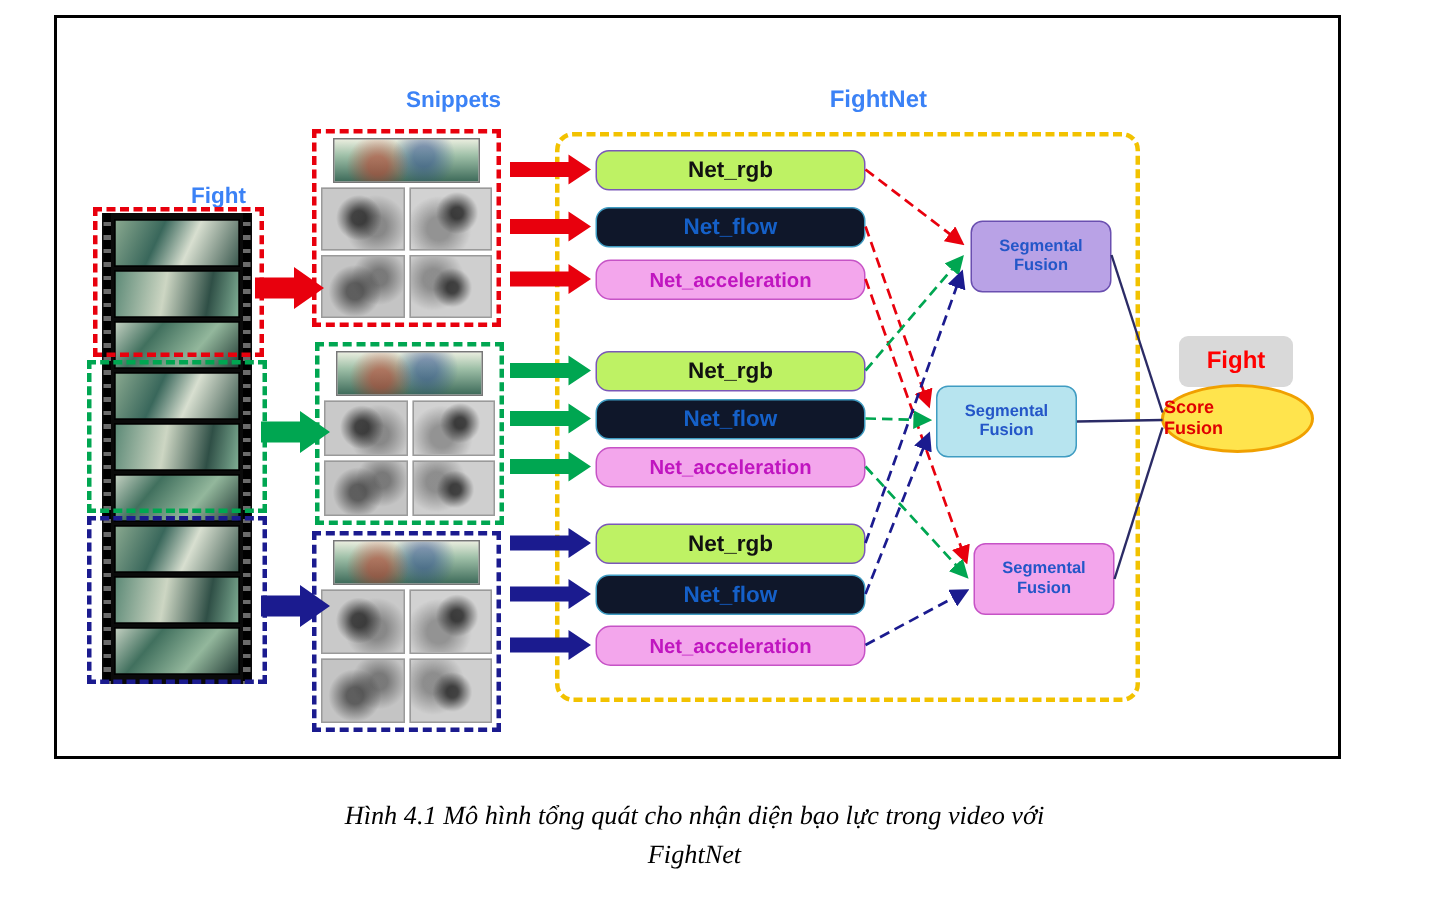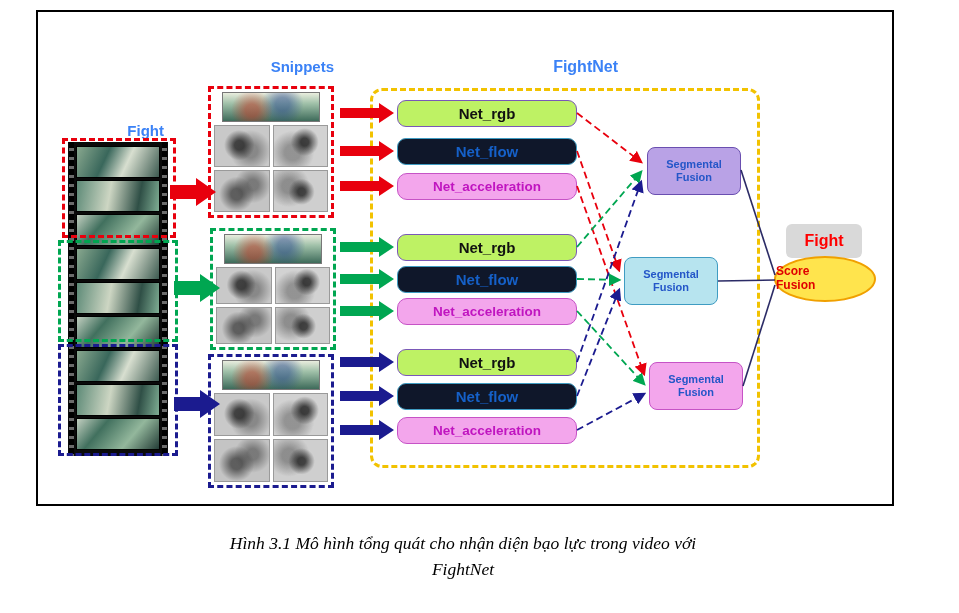--- a/index.html
+++ b/index.html
@@ -222,16 +222,16 @@
 
       <g fill="none" stroke="#2b2b66" stroke-width="1.6">
         <line x1="703" y1="158" x2="737" y2="263"></line>
         <line x1="680" y1="269" x2="737" y2="268"></line>
         <line x1="705" y1="374" x2="737" y2="273"></line>
       </g>
     </svg>
   </div>
 
   <div class="caption">
-    <div>Hình 3.1 Mô hình tổng quát cho nhận diện bạo lực trong video với</div>
+    <div>Hình 4.1 Mô hình tổng quát cho nhận diện bạo lực trong video với</div>
     <div>FightNet</div>
   </div>
 </div>
 
 </body></html>

